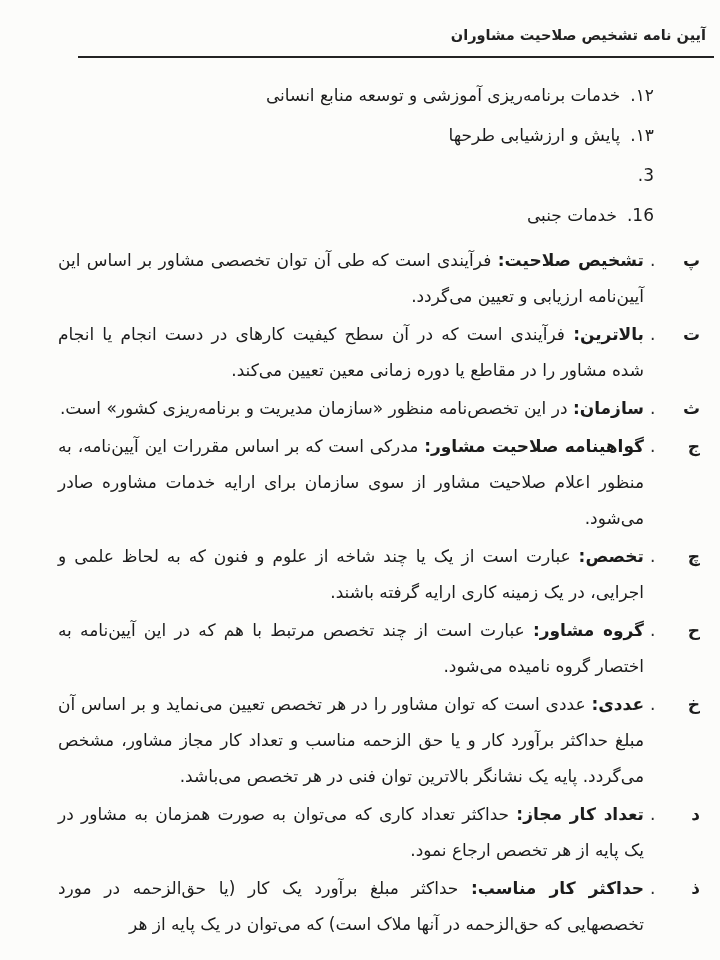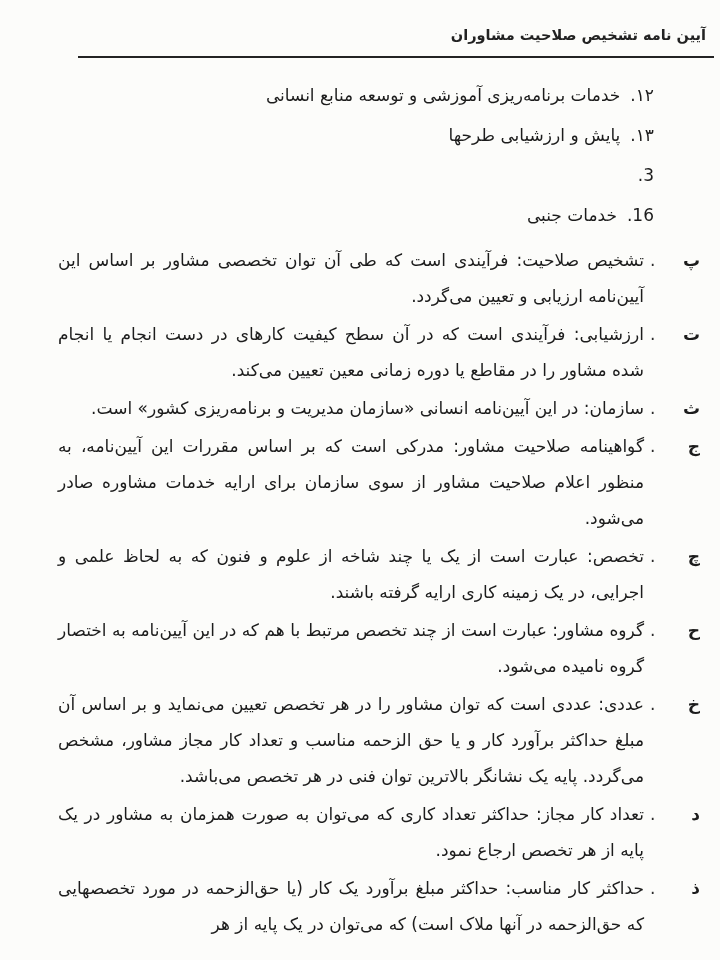--- a/index.html
+++ b/index.html
@@ -79,21 +79,21 @@
     color: #2a2a2a;
     padding-left: 6px;
   }
   .def-text {
     flex: 1;
     margin: 0;
     text-align: justify;
     text-align-last: auto;
   }
   .def-term {
-    font-weight: normal;
+    font-weight: bold;
   }
 </style>
 </head>
 <body>
 
 <div class="page">
 
   <div>
     <div class="header-title">آیین نامه تشخیص صلاحیت مشاوران</div>
     <div class="header-rule"></div>
@@ -125,29 +125,29 @@
         <span class="m-dot">.</span>
       </span>
       <p class="def-text"><b class="def-term">تشخیص صلاحیت:</b> <span>فرآیندی است که طی آن توان تخصصی مشاور بر اساس این آیین‌نامه ارزیابی و تعیین می‌گردد.</span></p>
     </div>
 
     <div class="def-item">
       <span class="def-marker">
         <span class="m-letter">ت</span>
         <span class="m-dot">.</span>
       </span>
-      <p class="def-text"><b class="def-term">ارزشیابی:</b> <span>فرآیندی است که در آن سطح کیفیت کارهای در دست انجام یا انجام شده مشاور را در مقاطع یا دوره زمانی معین تعیین می‌کند.</span></p>
+      <p class="def-text"><b class="def-term">بالاترین:</b> <span>فرآیندی است که در آن سطح کیفیت کارهای در دست انجام یا انجام شده مشاور را در مقاطع یا دوره زمانی معین تعیین می‌کند.</span></p>
     </div>
 
     <div class="def-item">
       <span class="def-marker">
         <span class="m-letter">ث</span>
         <span class="m-dot">.</span>
       </span>
-      <p class="def-text"><b class="def-term">سازمان:</b> <span>در این آیین‌نامه انسانی «سازمان مدیریت و برنامه‌ریزی کشور» است.</span></p>
+      <p class="def-text"><b class="def-term">سازمان:</b> <span>در این تخصص‌نامه منظور «سازمان مدیریت و برنامه‌ریزی کشور» است.</span></p>
     </div>
 
     <div class="def-item">
       <span class="def-marker">
         <span class="m-letter">ج</span>
         <span class="m-dot">.</span>
       </span>
       <p class="def-text"><b class="def-term">گواهینامه صلاحیت مشاور:</b> <span>مدرکی است که بر اساس مقررات این آیین‌نامه، به منظور اعلام صلاحیت مشاور از سوی سازمان برای ارایه خدمات مشاوره صادر می‌شود.</span></p>
     </div>
 

